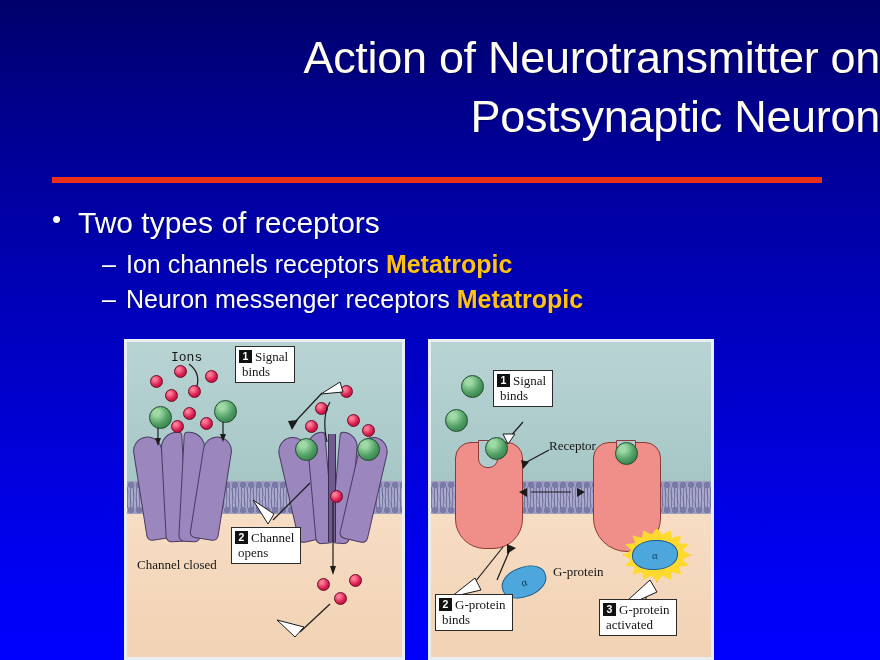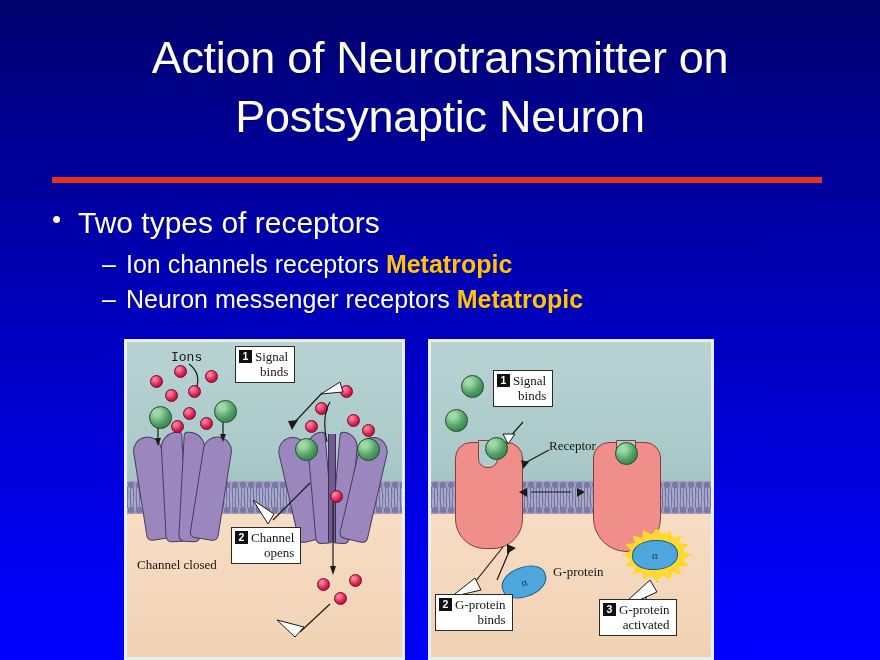--- a/index.html
+++ b/index.html
@@ -13,21 +13,21 @@
     background:linear-gradient(180deg,#00006b 0%, #00008f 18%, #0000b4 42%, #0000d8 68%, #0000f4 88%, #0000ff 100%);
   }
   
   #title{
     position:absolute;left:0;top:28px;width:880px;
     text-align:center;color:#fffdf0;
     font-size:45px;line-height:1.32;font-weight:400;
     letter-spacing:-0.3px;
     text-shadow:1px 1px 0 rgba(0,0,0,.28);
   }
-  #title .ln{display:block;}
+  #title .ln{display:block;text-align:right;}
   #rule{
     position:absolute;left:52px;top:177px;width:770px;height:6px;
     background:#e8301a;
   }
   
   #bullets{position:absolute;left:0;top:203px;width:880px;color:#ffffff;}
   .b1{
     position:relative;margin:0 0 4px 78px;font-size:30px;line-height:1.33;
     text-shadow:1px 1px 0 rgba(0,0,0,.30);
   }
@@ -108,21 +108,21 @@
   .callout{
     position:absolute;background:#ffffff;border:1.4px solid #2a2a2a;
     font-family:"Liberation Serif", serif;font-size:13px;line-height:1.16;
     color:#151515;padding:2px 6px 3px 3px;white-space:nowrap;
   }
   .callout .num{
     display:inline-block;background:#111;color:#fff;font-weight:bold;
     font-size:10.5px;line-height:13px;width:13px;height:13px;text-align:center;
     margin-right:3px;vertical-align:1px;font-family:"Liberation Sans", sans-serif;
   }
-  .callout .l2{display:block;margin-left:3px;text-align:right;}
+  .callout .l2{display:block;margin-left:3px;}
   .plabel{
     position:absolute;font-family:"Liberation Serif", serif;
     font-size:13px;color:#151515;white-space:nowrap;
   }
   .lead{position:absolute;stroke:#1b1b1b;stroke-width:1.2;fill:none;}
   .leaderwrap{position:absolute;left:0;top:0;width:100%;height:100%;pointer-events:none;}
 </style>
 </head>
 <body>
 

